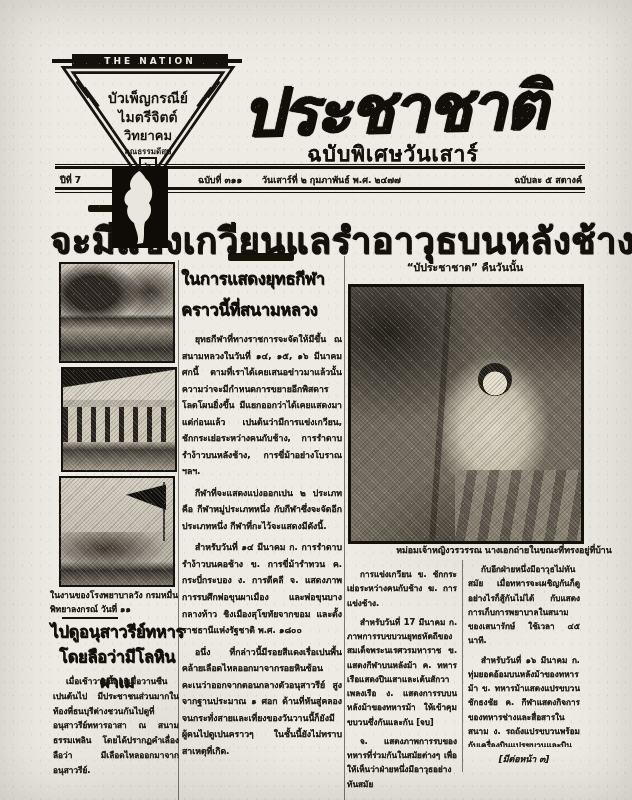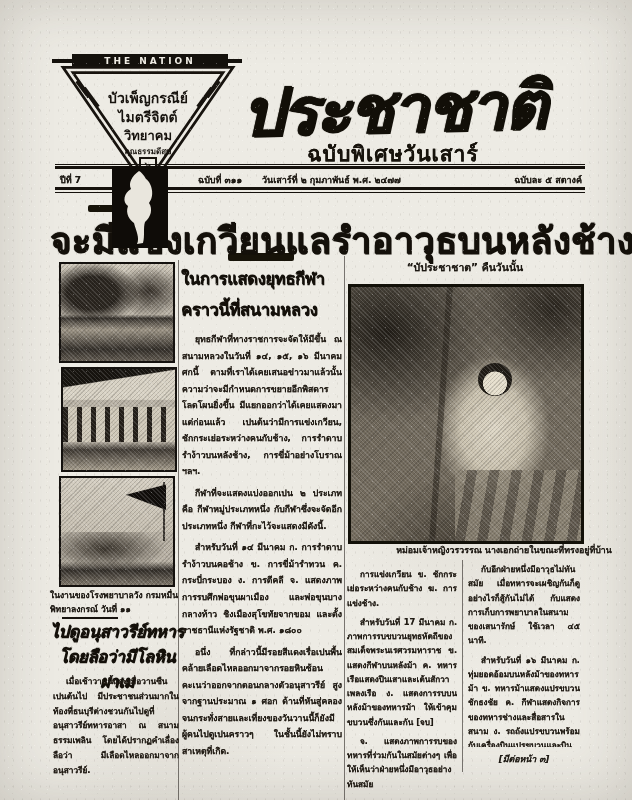--- a/index.html
+++ b/index.html
@@ -160,21 +160,21 @@
       radial-gradient(ellipse 75% 30% at 40% 66%, #3a342c 0%, transparent 72%),
       linear-gradient(180deg, transparent 78%, rgba(26,22,18,.85) 86%, rgba(90,82,70,.6) 100%);"></div>
     <div class="layer" style="left:58%;top:6%;width:36%;height:24%;background:#100d0a;clip-path:polygon(0 40%,100% 0,100% 100%);"></div>
     <div class="layer" style="left:91%;top:4%;width:2px;height:55%;background:rgba(20,16,12,.8);"></div>
     <div class="grain"></div>
   </div>
 
   <div class="abs cap" style="left:50px;top:588px;width:132px;font-size:8.5px;line-height:1.7;text-align:left;">ในงานของโรงพยาบาลวัง กรมหมื่นพิทยาลงกรณ์ วันที่ ๑๑</div>
   <div class="abs rule" style="left:62px;top:617px;width:56px;height:2px;"></div>
 
-  <div class="abs story-head" style="left:50px;top:620px;width:134px;font-size:16.5px;line-height:1.5;text-align:center;font-style:italic;">
+  <div class="abs story-head" style="left:50px;top:620px;width:134px;font-size:16.5px;line-height:1.5;text-align:center;">
     <span>ไปดูอนุสาวรีย์ทหาร</span>
     <span>โดยลือว่ามีโลหินผาเม</span>
   </div>
 
   <div class="abs story-head" style="left:181px;top:264px;width:162px;font-size:16.5px;line-height:1.85;">
     <span>ในการแสดงยุทธกีฬา</span>
     <span>คราวนี้ที่สนามหลวง</span>
   </div>
 
   <div class="abs body-txt" style="left:53px;top:674px;width:126px;height:122px;font-size:8.3px;line-height:1.78;">

